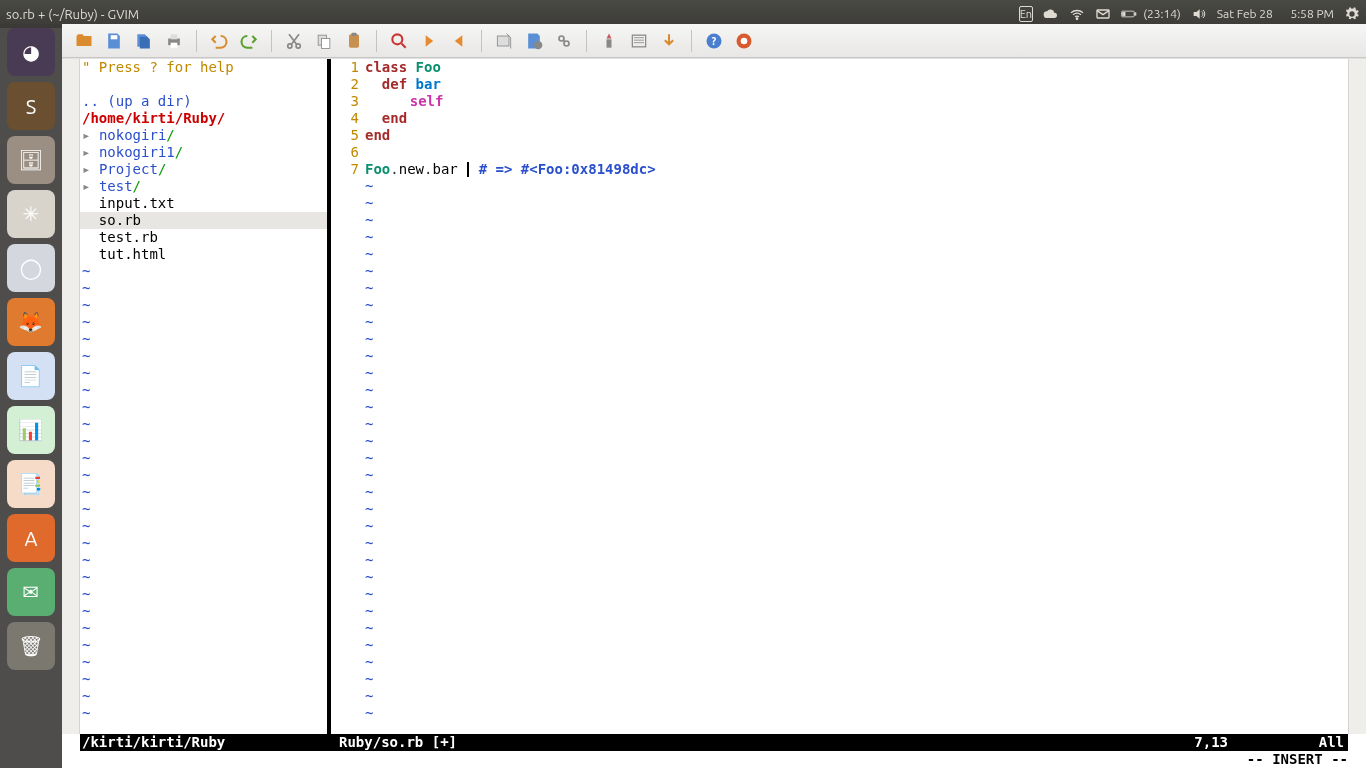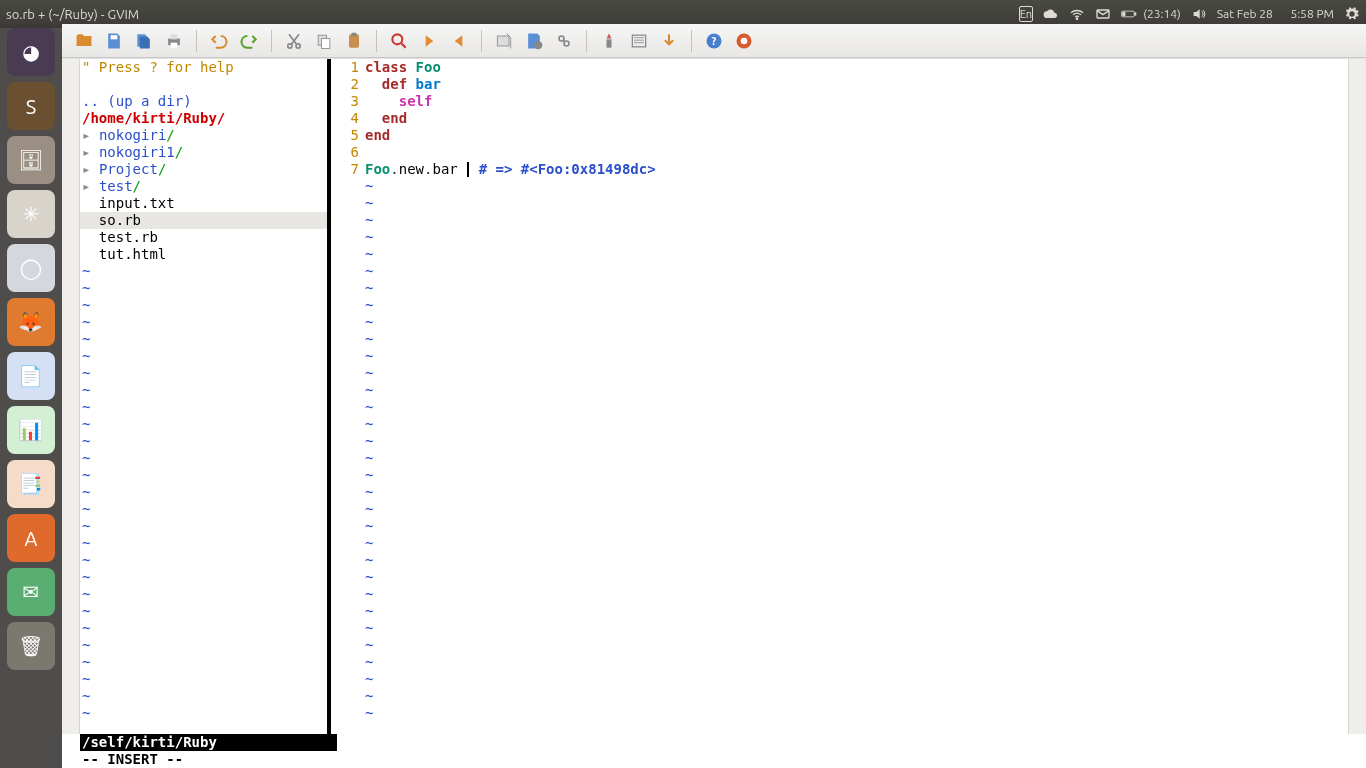--- a/index.html
+++ b/index.html
@@ -154,21 +154,21 @@
       width: 28px;
       text-align: right;
       color: #c08800;
       padding-right: 6px;
     }
     .code-text { flex: 1; }
     .kw-class { color: #a52a2a; font-weight: bold; }
     .kw-name { color: #0a8f6f; font-weight: bold; text-align: right; }
     .kw-def { color: #a52a2a; font-weight: bold; }
     .kw-method { color: #0077cc; font-weight: bold; }
-    .kw-self { color: #cc33aa; font-weight: bold; }
+    .kw-self { color: #cc33aa; font-weight: bold; margin-left: 11px; }
     .kw-end { color: #a52a2a; font-weight: bold; }
     .kw-dot { color: #333; }
     .kw-comment { color: #2a4fcc; font-weight: bold; }
     .cursor {
       display: inline-block;
       width: 2px;
       height: 15px;
       background: #000;
       vertical-align: text-bottom;
       margin: 0 1px;
@@ -211,20 +211,21 @@
     .status-right .pct { position: absolute; right: 4px; }
     .cmdline {
       margin-left: 18px;
       margin-right: 18px;
       font-family: "DejaVu Sans Mono", monospace;
       font-size: 14px;
       height: 17px;
       line-height: 17px;
       font-weight: bold;
       padding-left: 2px;
+      text-align: right;
     }
   </style>
 </head>
 <body>
 
 <div class="menubar">
   <span class="title">so.rb + (~/Ruby) - GVIM</span>
   <span class="spacer"></span>
   <span class="indicator">
       <span class="indicator-box">En</span>
@@ -424,17 +425,22 @@
 5
 6
 7
 </div>
       <div class="code-text" id="codetext"><div><span class="kw-class">class</span> <span class="kw-name">Foo</span></div><div>  <span class="kw-def">def</span> <span class="kw-method">bar</span></div><div>    <span class="kw-self">self</span></div><div>  <span class="kw-end">end</span></div><div><span class="kw-end">end</span></div><div>&nbsp;</div><div><span class="kw-name">Foo</span><span class="kw-dot">.</span>new<span class="kw-dot">.</span>bar <span class="cursor"></span> <span class="kw-comment"># =&gt; #&lt;Foo:0x81498dc&gt;</span></div><div class="editor-tilde">~</div><div class="editor-tilde">~</div><div class="editor-tilde">~</div><div class="editor-tilde">~</div><div class="editor-tilde">~</div><div class="editor-tilde">~</div><div class="editor-tilde">~</div><div class="editor-tilde">~</div><div class="editor-tilde">~</div><div class="editor-tilde">~</div><div class="editor-tilde">~</div><div class="editor-tilde">~</div><div class="editor-tilde">~</div><div class="editor-tilde">~</div><div class="editor-tilde">~</div><div class="editor-tilde">~</div><div class="editor-tilde">~</div><div class="editor-tilde">~</div><div class="editor-tilde">~</div><div class="editor-tilde">~</div><div class="editor-tilde">~</div><div class="editor-tilde">~</div><div class="editor-tilde">~</div><div class="editor-tilde">~</div><div class="editor-tilde">~</div><div class="editor-tilde">~</div><div class="editor-tilde">~</div><div class="editor-tilde">~</div><div class="editor-tilde">~</div><div class="editor-tilde">~</div><div class="editor-tilde">~</div><div class="editor-tilde">~</div></div>
     </div>
     <div class="gutter-right"></div>
   </div>
 
   <div class="status-split">
-    <div class="status-left">/self/kirti/Ruby</div>
+    <div class="status-left">/kirti/kirti/Ruby</div>
     <div class="status-gap"></div>
+    <div class="status-right">
+      <span>Ruby/so.rb [+]</span>
+      <span class="pos">7,13</span>
+      <span class="pct">All</span>
+    </div>
   </div>
   <div class="cmdline">-- INSERT --</div>
 </div>
 
 </body></html>

